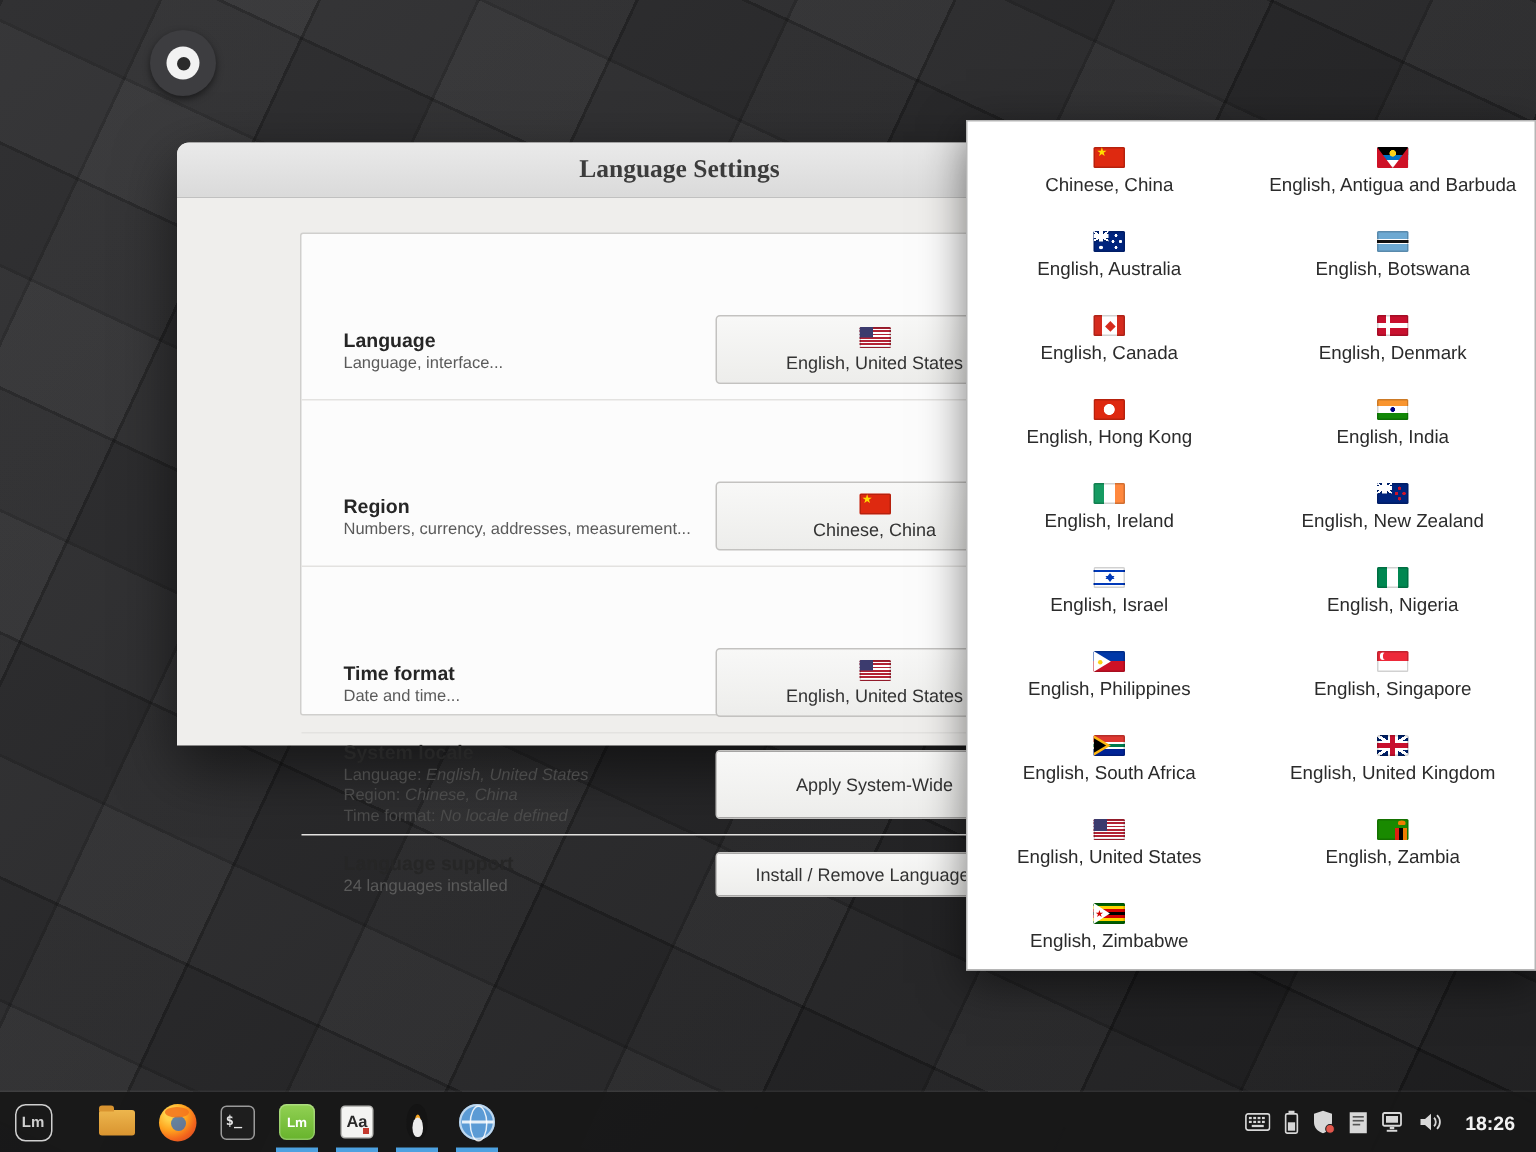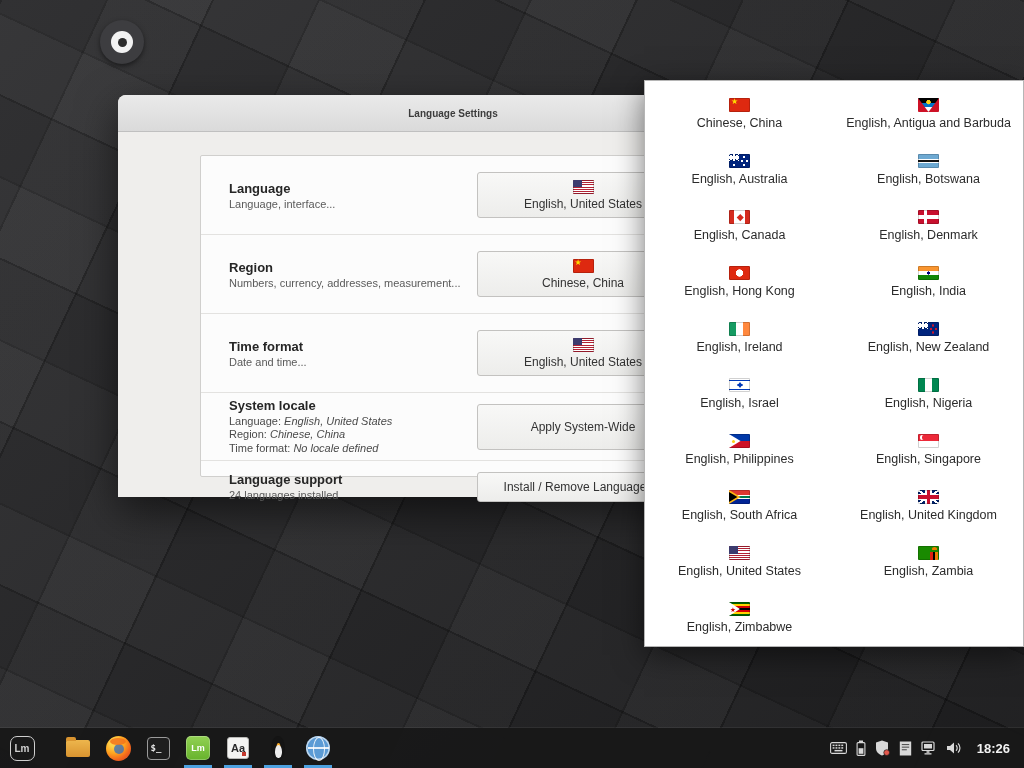--- a/index.html
+++ b/index.html
@@ -27,28 +27,28 @@
   .di-ring { width:22px; height:22px; border-radius:50%; background:#f2f2f2; display:flex; align-items:center; justify-content:center; }
   .di-dot { width:9px; height:9px; border-radius:50%; background:#2b2b2b; }
   .di-label { color:#fff; font-size:12px; line-height:15px; text-shadow:0 1px 2px rgba(0,0,0,.9); }
   .di-label span { display:block; }
 
   
   .window { position:absolute; left:118px; top:95px; width:670px; height:402px; z-index:20;
             border-radius:8px 8px 0 0; box-shadow:0 14px 40px rgba(0,0,0,.55); background:#efeeec; }
   .titlebar { height:37px; border-radius:8px 8px 0 0; background:linear-gradient(#eaeaea,#dadada);
               border-bottom:1px solid #c0c0c0; display:flex; align-items:center; justify-content:center; }
-  .titlebar .title { font-size:10px; font-weight:bold; color:#3c3c3c; }
+  .titlebar .title { font-size:17px; font-weight:bold; color:#3c3c3c;font-family:Liberation Serif, serif; }
   .win-body { position:relative; height:364px; }
   .panel { position:absolute; left:82px; top:23px; width:506px; height:322px;
            background:#fcfcfc; border:1px solid #d0cfcd; border-radius:2px; }
 
   .row { position:relative; display:flex; align-items:center; padding:0 16px 0 28px; border-bottom:1px solid #e3e2e0; }
   .row:last-child { border-bottom:none;gap:48px; }
-  .row-h67 { height:79px; } .row-h68 { height:68px; } .row-h51 { height:51px; }
+  .row-h67 { height:67px;margin-top:44px; } .row-h68 { height:68px; } .row-h51 { height:51px; }
   .row-text { flex:1 1 auto; min-width:0; }
   .row-title { font-size:13px; font-weight:bold; color:#262626; margin-bottom:2px; }
   .row-sub { font-size:11px; color:#5a5a5a; }
   .locale-line { font-size:11px; color:#4a4a4a; line-height:13.5px; }
   .locale-line i { font-style:italic; }
 
   .btn { flex:0 0 auto; width:212px; border:1px solid #c3c2c0; border-radius:3px;
          background:linear-gradient(#f8f8f7,#ededeb); color:#333; font-size:12px;
          display:flex; align-items:center; justify-content:center; cursor:pointer;
          font-family:"Liberation Sans", sans-serif; }

